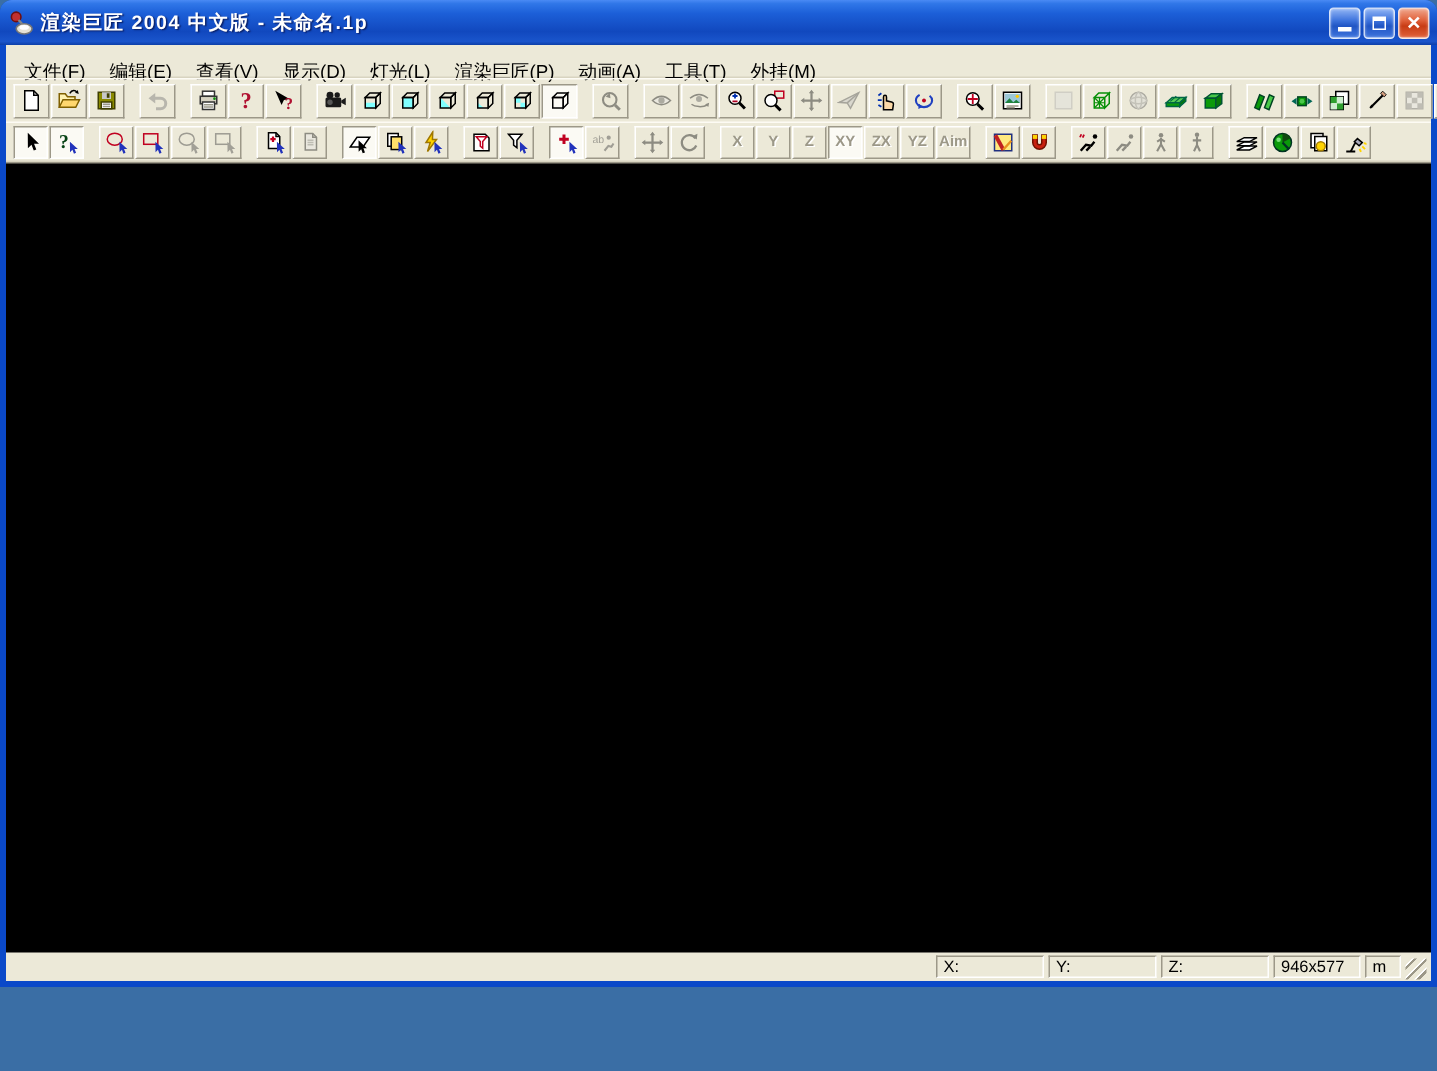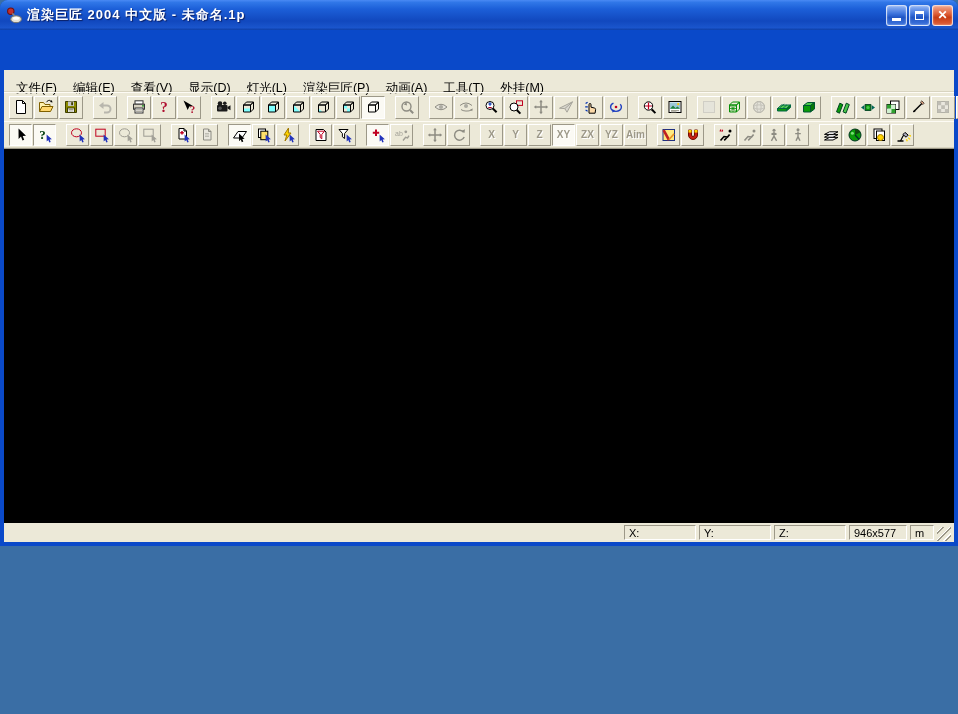--- a/index.html
+++ b/index.html
@@ -1,19 +1,19 @@
 <!DOCTYPE html>
 <html><head>
 <meta charset="utf-8">
 <style>
   * { margin:0; padding:0; box-sizing:border-box; }
   html,body { width:958px; height:714px; overflow:hidden; background:#3A6EA5;
               font-family:"Liberation Sans", sans-serif; }
-  .window { width:958px; height:546px; background:#0A49C9; border-radius:8px 8px 0 0;
-            display:flex; flex-direction:column; overflow:hidden;gap:40px; }
+  .window { width:958px; height:658px; background:#0A49C9; border-radius:8px 8px 0 0;
+            display:flex; flex-direction:column; overflow:hidden; }
 
   
   .titlebar { height:30px; flex:0 0 30px; display:flex; align-items:center; padding:0 5px 0 6px;
     background:linear-gradient(180deg,#4A8AF4 0%,#3077E8 8%,#1C5FD8 30%,#1148BE 70%,#1A55CC 92%,#0D3FA8 100%); }
   .appicon { width:17px; height:17px; margin-right:4px; flex:0 0 auto; }
   .title { color:#fff; font-weight:bold; font-size:13px; letter-spacing:1px;
            text-shadow:1px 1px 1px #0A1E63; white-space:nowrap; overflow:hidden; flex:1; }
   .wbtn { width:21px; height:21px; border-radius:3px; margin-left:2px; flex:0 0 auto;
           border:1px solid rgba(255,255,255,.75); display:flex; align-items:center; justify-content:center;
           background:linear-gradient(180deg,#8FB3F4 0%,#3E74DD 40%,#2055C4 60%,#3E74DD 100%);

